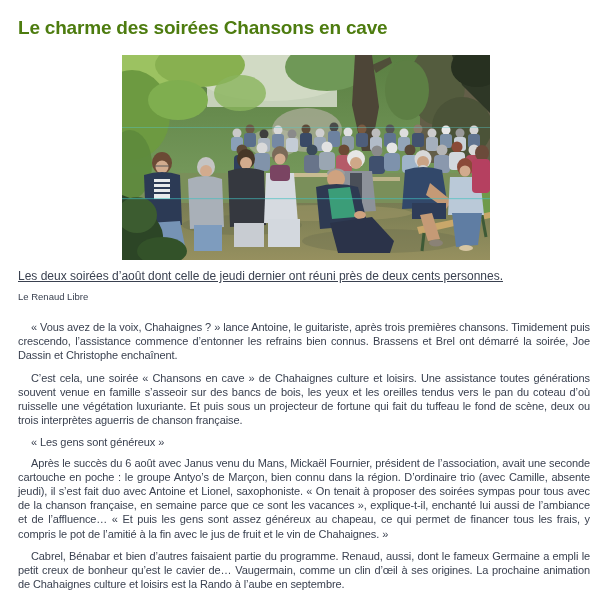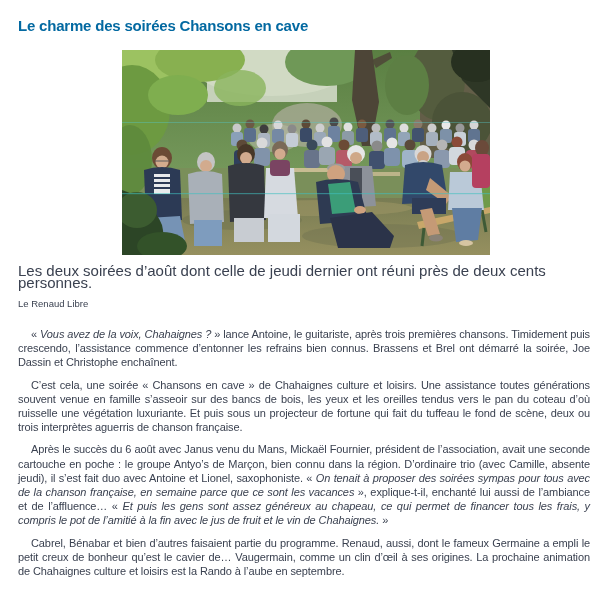--- a/index.html
+++ b/index.html
@@ -3,37 +3,37 @@
 <meta charset="utf-8">
 <style>
   html,body{margin:0;padding:0;}
   body{
     width:607px;height:615px;background:#ffffff;overflow:hidden;
     font-family:"Liberation Sans", sans-serif;
     color:#3a4150;
   }
   .page{padding:14px 17px 0 18px;}
   h1.title{
-    font-size:15px;font-weight:bold;letter-spacing:-0.2px;
-    color:#0369a1;margin:3px 0 0 0;
+    font-size:19px;font-weight:bold;letter-spacing:-0.2px;
+    color:#4d7c0f;margin:3px 0 0 0;
   }
   figure.photo{
     margin:16px 0 0 104px;width:368px;height:205px;overflow:hidden;
     padding:0;background:#7a8f5a;position:relative;
   }
   figure.photo svg{display:block;width:368px;height:205px;}
-  p.caption{font-size:15px;margin:10px 0 0 0;line-height:12px;}
+  p.caption{font-size:12px;margin:10px 0 0 0;line-height:12px;text-decoration:underline;}
   p.credit{font-size:9.5px;margin:9px 0 0 0;line-height:12px;}
   .body-text{margin-top:17px;}
   .body-text p{
     font-size:11px;line-height:14.2px;letter-spacing:-0.1px;
     text-align:justify;margin:0 0 8px 0;text-indent:13px;
   }
   .body-text p.subhead{margin:4px 0 6px 0;}
-  .it{font-style:italic;}
+  .it{}
 </style>
 </head>
 <body>
 
 <div class="page">
 
   <h1 class="title">Le charme des soirées Chansons en cave</h1>
 
   <figure class="photo">
     <svg viewBox="0 0 368 205" preserveAspectRatio="none">
@@ -310,19 +310,20 @@
   </figure>
 
   <p class="caption">Les deux soirées d’août dont celle de jeudi dernier ont réuni près de deux cents personnes.</p>
   <p class="credit">Le Renaud Libre</p>
 
   <div class="body-text">
     <p><span>«&nbsp;</span><span class="it">Vous avez de la voix, Chahaignes ?</span><span>&nbsp;» lance Antoine, le guitariste, après trois premières chansons. Timidement puis crescendo, l’assistance commence d’entonner les refrains bien connus. Brassens et Brel ont démarré la soirée, Joe Dassin et Christophe enchaînent.</span></p>
 
     <p><span>C’est cela, une soirée « Chansons en cave » de Chahaignes culture et loisirs. Une assistance toutes générations souvent venue en famille s’asseoir sur des bancs de bois, les yeux et les oreilles tendus vers le pan du coteau d’où ruisselle une végétation luxuriante. Et puis sous un projecteur de fortune qui fait du tuffeau le fond de scène, deux ou trois interprètes aguerris de chanson française.</span></p>
 
+    <p class="subhead">« Les gens sont généreux »</p>
 
     <p><span>Après le succès du 6 août avec Janus venu du Mans, Mickaël Fournier, président de l’association, avait une seconde cartouche en poche : le groupe Antyo’s de Marçon, bien connu dans la région. D’ordinaire trio (avec Camille, absente jeudi), il s’est fait duo avec Antoine et Lionel, saxophoniste. «&nbsp;</span><span class="it">On tenait à proposer des soirées sympas pour tous avec de la chanson française, en semaine parce que ce sont les vacances</span><span>&nbsp;», explique-t-il, enchanté lui aussi de l’ambiance et de l’affluence… «&nbsp;</span><span class="it">Et puis les gens sont assez généreux au chapeau, ce qui permet de financer tous les frais, y compris le pot de l’amitié à la fin avec le jus de fruit et le vin de Chahaignes.</span><span>&nbsp;»</span></p>
 
     <p><span>Cabrel, Bénabar et bien d’autres faisaient partie du programme. Renaud, aussi, dont le fameux Germaine a empli le petit creux de bonheur qu’est le cavier de… Vaugermain, comme un clin d’œil à ses origines. La prochaine animation de Chahaignes culture et loisirs est la Rando à l’aube en septembre.</span></p>
   </div>
 
 </div>
 
 </body></html>

